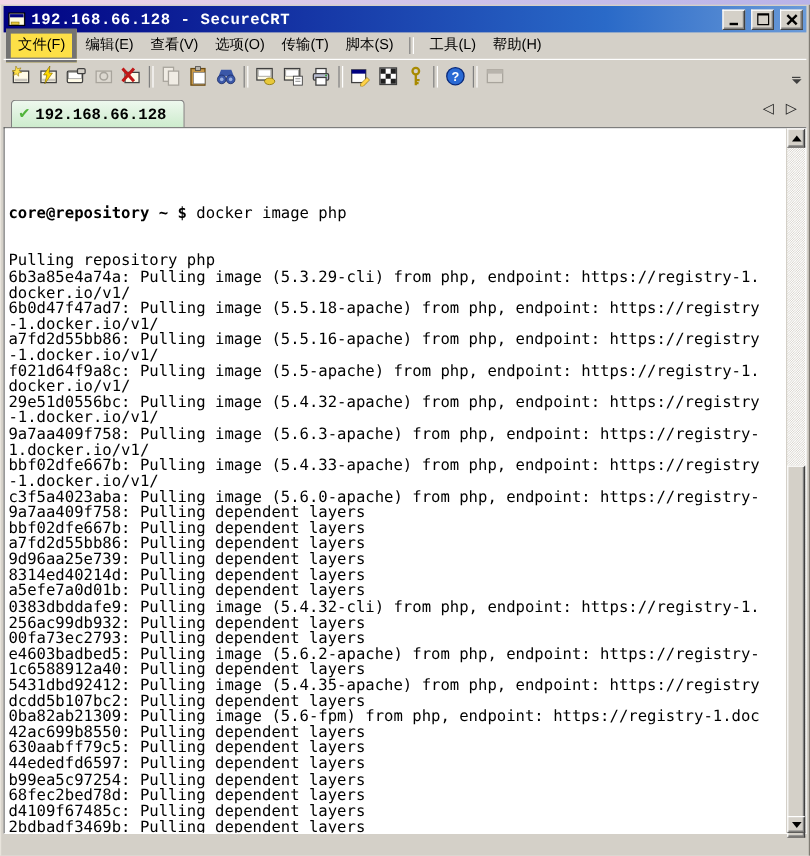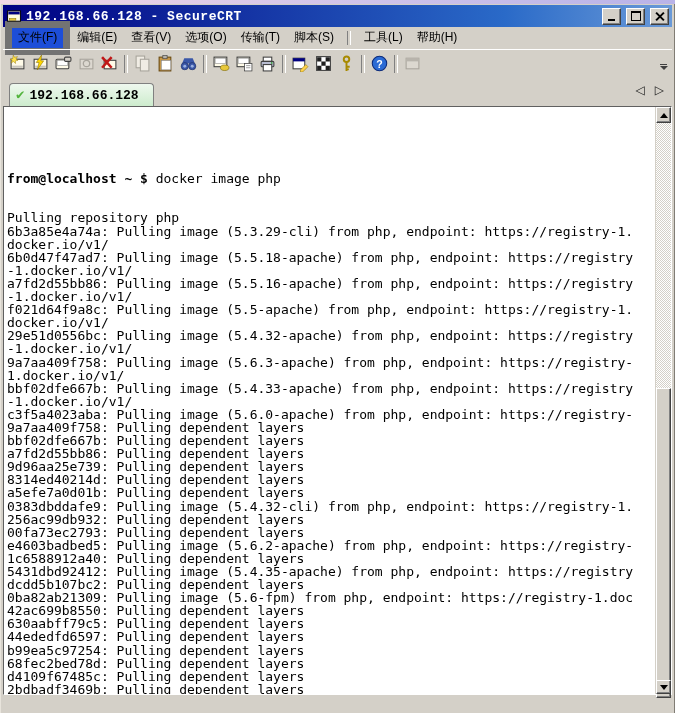--- a/index.html
+++ b/index.html
@@ -32,21 +32,21 @@
   .glyph-close{position:relative;width:9px;height:9px;}
   .glyph-close:before,.glyph-close:after{content:"";position:absolute;left:4px;top:-1px;
        width:2px;height:11px;background:#000;}
   .glyph-close:before{transform:rotate(45deg);}
   .glyph-close:after{transform:rotate(-45deg);}
 
   
   .menubar{height:22px;flex:0 0 22px;display:flex;align-items:center;
        font-size:12px;color:#000;padding-left:2px;}
   .menu-item{padding:2px 7px 3px 7px;white-space:nowrap;}
-  .menu-item.active{background:#1d4ed8;border:7px solid #737373;padding:1px 6px 2px 6px;}
+  .menu-item.active{background:#fde047;border:4px solid #737373;padding:1px 6px 2px 6px;}
   .menu-sep{width:2px;height:14px;margin:0 6px;
        border-left:1px solid #808080;border-right:1px solid #fff;}
 
   
   .toolbar{height:27px;flex:0 0 27px;display:flex;align-items:center;
        border-top:1px solid #fff;padding-left:3px;position:relative;}
   .tbtn{width:23px;height:22px;display:flex;align-items:center;justify-content:center;}
   .tbtn svg{width:17px;height:17px;}
   .tb-sep{width:2px;height:18px;margin:0 3px;
        border-left:1px solid #808080;border-right:1px solid #fff;}
@@ -272,21 +272,21 @@
       <span>192.168.66.128</span>
     </div>
     <div class="tab-scrollers">
       <span>◁</span>
       <span>▷</span>
     </div>
   </div>
 
   <div class="term-outer">
     <div class="term-screen">
-      <div class="tline"><span class="prompt">from@localhost ~ $ </span><span>docker image php</span></div>
+      <div class="tline"><span class="prompt">core@repository ~ $ </span><span>docker image php</span></div>
       <div><div class="tline">Pulling repository php</div><div class="tline">6b3a85e4a74a: Pulling image (5.3.29-cli) from php, endpoint: https://registry-1.</div><div class="tline">docker.io/v1/</div><div class="tline">6b0d47f47ad7: Pulling image (5.5.18-apache) from php, endpoint: https://registry</div><div class="tline">-1.docker.io/v1/</div><div class="tline">a7fd2d55bb86: Pulling image (5.5.16-apache) from php, endpoint: https://registry</div><div class="tline">-1.docker.io/v1/</div><div class="tline">f021d64f9a8c: Pulling image (5.5-apache) from php, endpoint: https://registry-1.</div><div class="tline">docker.io/v1/</div><div class="tline">29e51d0556bc: Pulling image (5.4.32-apache) from php, endpoint: https://registry</div><div class="tline">-1.docker.io/v1/</div><div class="tline">9a7aa409f758: Pulling image (5.6.3-apache) from php, endpoint: https://registry-</div><div class="tline">1.docker.io/v1/</div><div class="tline">bbf02dfe667b: Pulling image (5.4.33-apache) from php, endpoint: https://registry</div><div class="tline">-1.docker.io/v1/</div><div class="tline">c3f5a4023aba: Pulling image (5.6.0-apache) from php, endpoint: https://registry-</div><div class="tline">9a7aa409f758: Pulling dependent layers</div><div class="tline">bbf02dfe667b: Pulling dependent layers</div><div class="tline">a7fd2d55bb86: Pulling dependent layers</div><div class="tline">9d96aa25e739: Pulling dependent layers</div><div class="tline">8314ed40214d: Pulling dependent layers</div><div class="tline">a5efe7a0d01b: Pulling dependent layers</div><div class="tline">0383dbddafe9: Pulling image (5.4.32-cli) from php, endpoint: https://registry-1.</div><div class="tline">256ac99db932: Pulling dependent layers</div><div class="tline">00fa73ec2793: Pulling dependent layers</div><div class="tline">e4603badbed5: Pulling image (5.6.2-apache) from php, endpoint: https://registry-</div><div class="tline">1c6588912a40: Pulling dependent layers</div><div class="tline">5431dbd92412: Pulling image (5.4.35-apache) from php, endpoint: https://registry</div><div class="tline">dcdd5b107bc2: Pulling dependent layers</div><div class="tline">0ba82ab21309: Pulling image (5.6-fpm) from php, endpoint: https://registry-1.doc</div><div class="tline">42ac699b8550: Pulling dependent layers</div><div class="tline">630aabff79c5: Pulling dependent layers</div><div class="tline">44ededfd6597: Pulling dependent layers</div><div class="tline">b99ea5c97254: Pulling dependent layers</div><div class="tline">68fec2bed78d: Pulling dependent layers</div><div class="tline">d4109f67485c: Pulling dependent layers</div><div class="tline">2bdbadf3469b: Pulling dependent layers</div><div class="tline">802b1aaa89da: Pulling dependent layers</div><div class="tline">7a0d03c7b9dc: Pulling dependent layers</div></div>
       
     </div>
     <div class="vscroll">
       <div class="sbtn up">
           <span class="tri-up"></span>
         </div>
       <div class="sthumb"></div>
       <div class="sbtn down">
           <span class="tri-down"></span>

